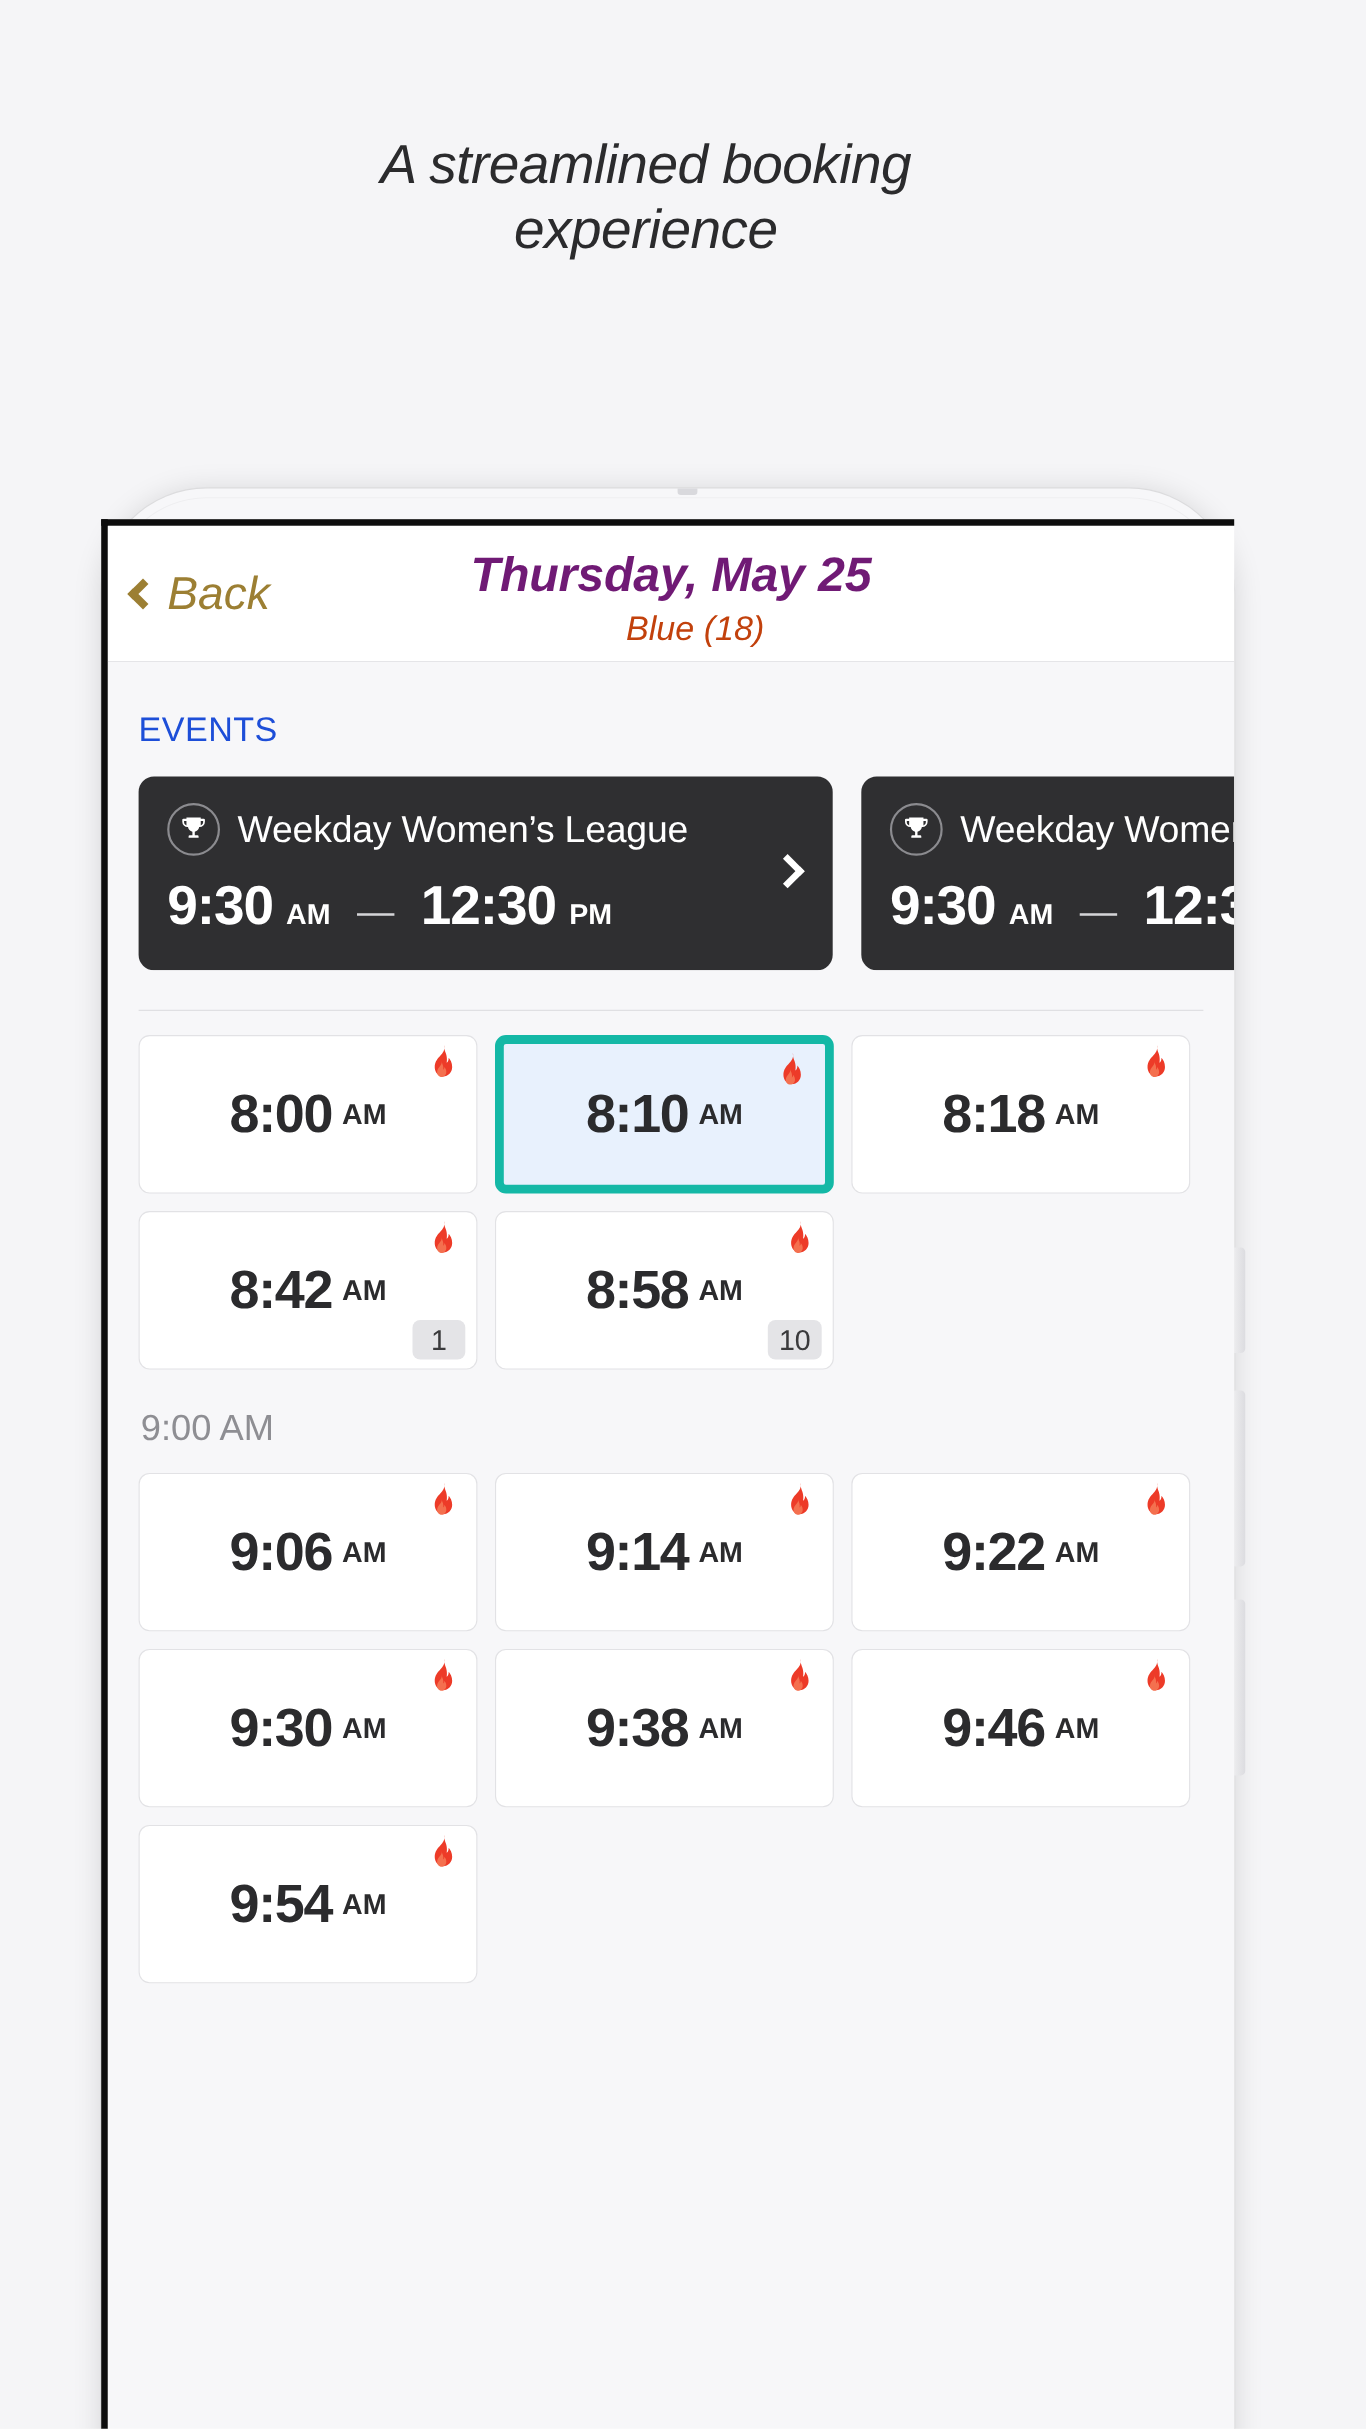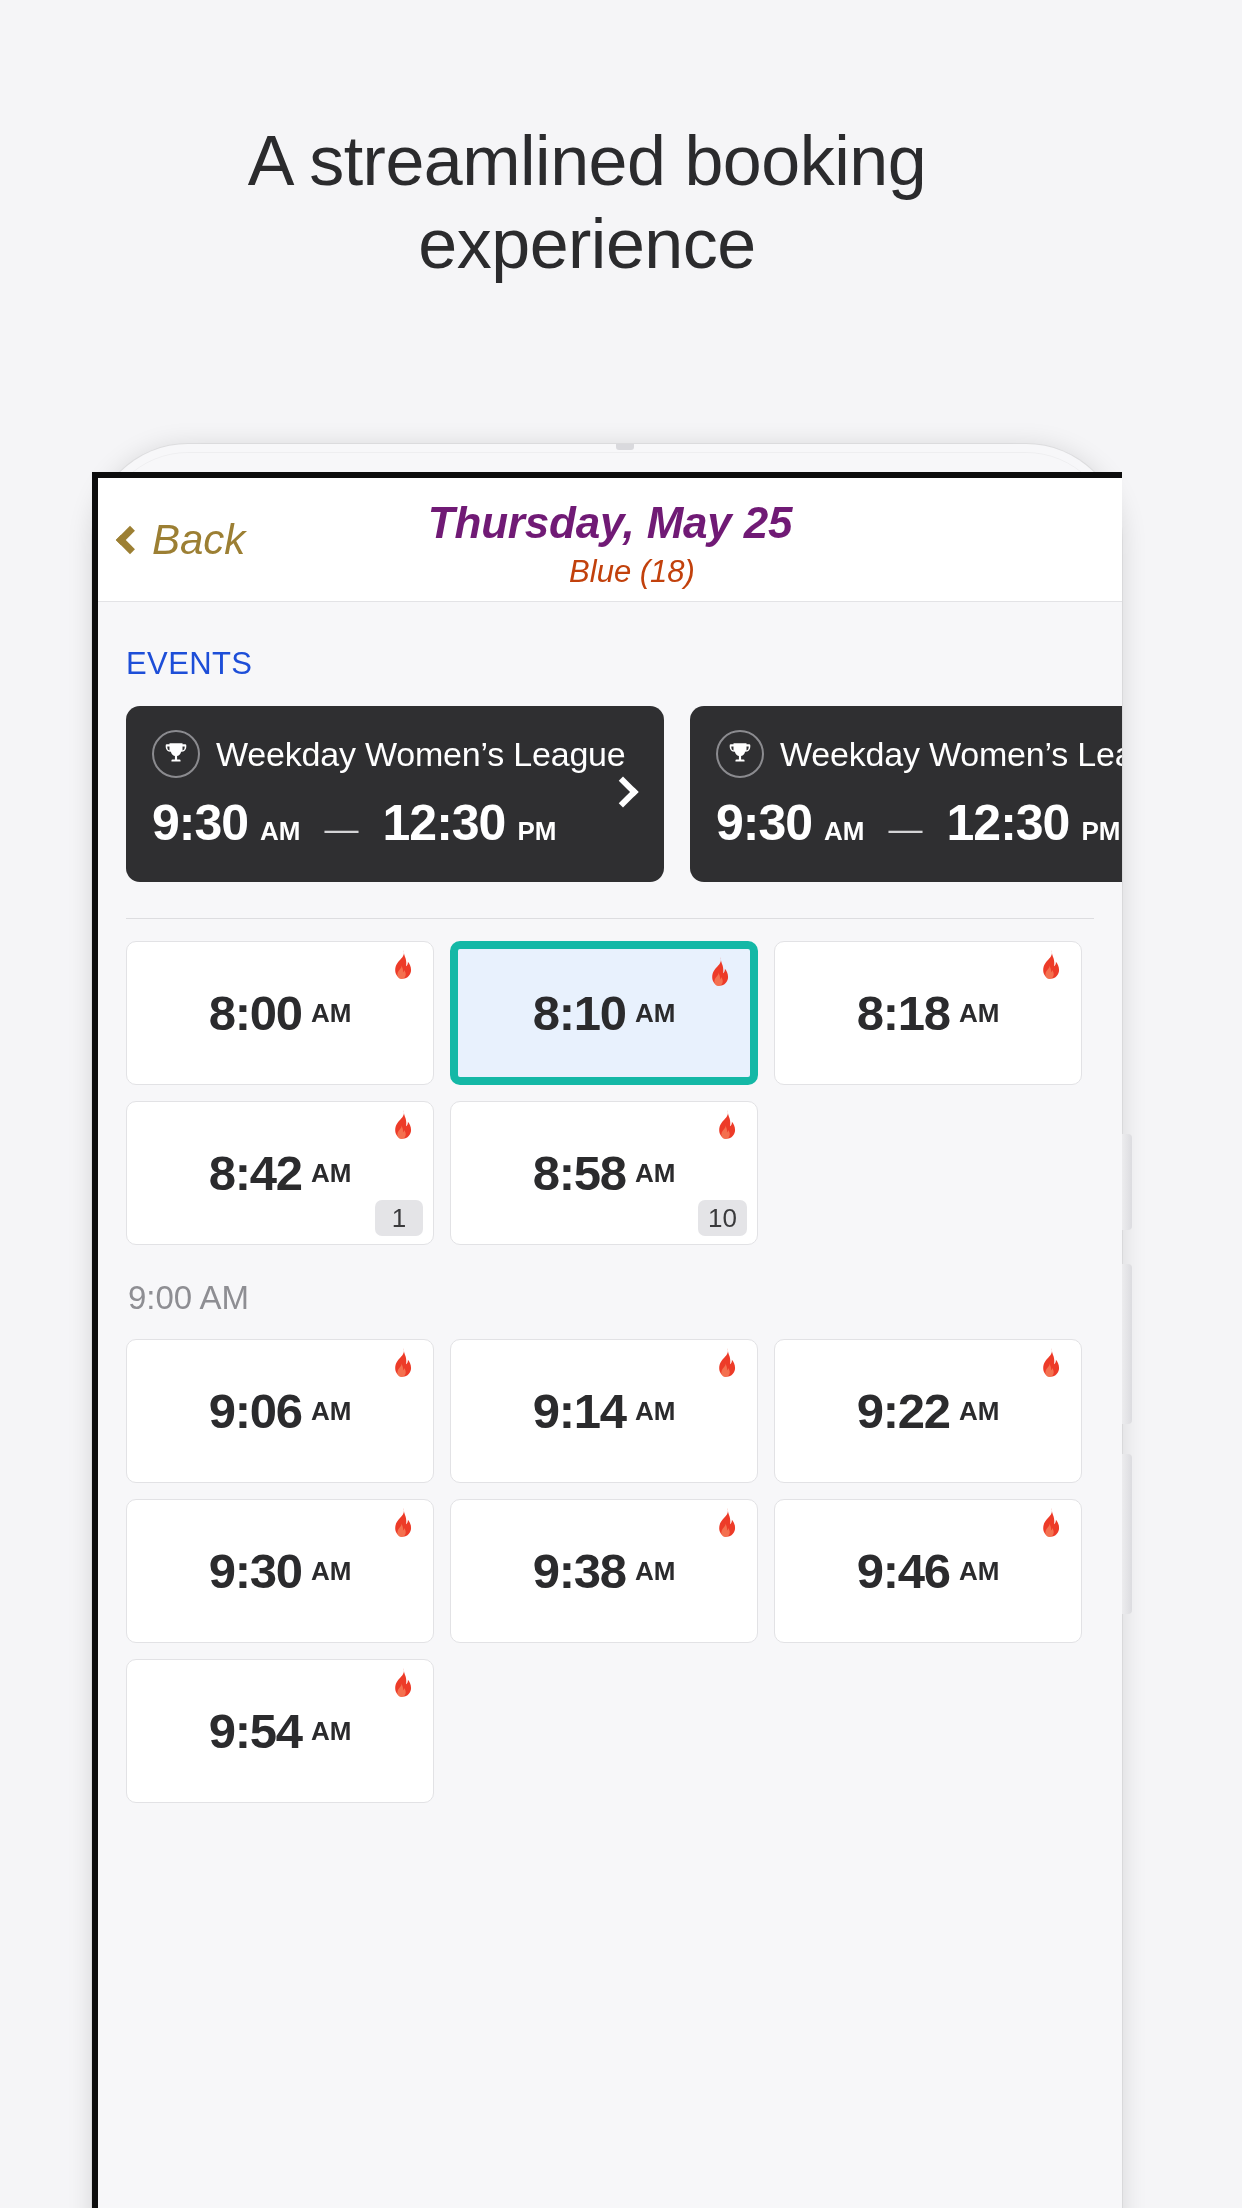--- a/index.html
+++ b/index.html
@@ -8,22 +8,22 @@
     background: #f5f5f7;
     font-family: "Liberation Sans", sans-serif;
     overflow: hidden;
   }
   .page { position: relative; width: 1242px; height: 2208px; background: #f5f5f7; }
 
   
   .headline {
     position: absolute; top: 120px; left: 0; width: 1174px;
     text-align: center;
-    font-size: 70px; font-weight: 400; line-height: 1.18;
-    color: #2b2b2d; letter-spacing: -0.5px;
+    font-size: 50px; font-weight: 400; line-height: 1.18;
+    color: #2b2b2d; letter-spacing: -0.5px; font-style: italic;
   }
   .headline .l2 { display: block; }
 
   
   .phone {
     position: absolute; left: 92px; top: 444px;
     width: 1030px; height: 1850px;
     background: #f7f7f9;
     border-radius: 96px 96px 0 0;
     box-shadow: 0 2px 26px rgba(0,0,0,0.13), 0 0 0 1px rgba(0,0,0,0.05);
@@ -112,21 +112,21 @@
     font-size: 31px; color: #1d4ed8; letter-spacing: 0.4px;
     padding: 44px 0 0 28px;
   }
 
   
   .events-row {
     display: flex; gap: 26px; padding: 24px 0 0 28px;
     overflow: hidden;
   }
   .event-card {
-    flex: 0 0 auto; width: 538px; height: 176px;
+    flex: 0 0 auto; width: 631px; height: 176px;
     background: #2f2f31; border-radius: 14px;
     position: relative; padding: 24px 26px 12px 26px; cursor: pointer;
   }
   .event-top { display: flex; align-items: center; gap: 16px; }
   .trophy-circle {
     width: 48px; height: 48px; border-radius: 50%;
     border: 2px solid #8b8b8f;
     display: flex; align-items: center; justify-content: center;
     flex: 0 0 auto;
   }

